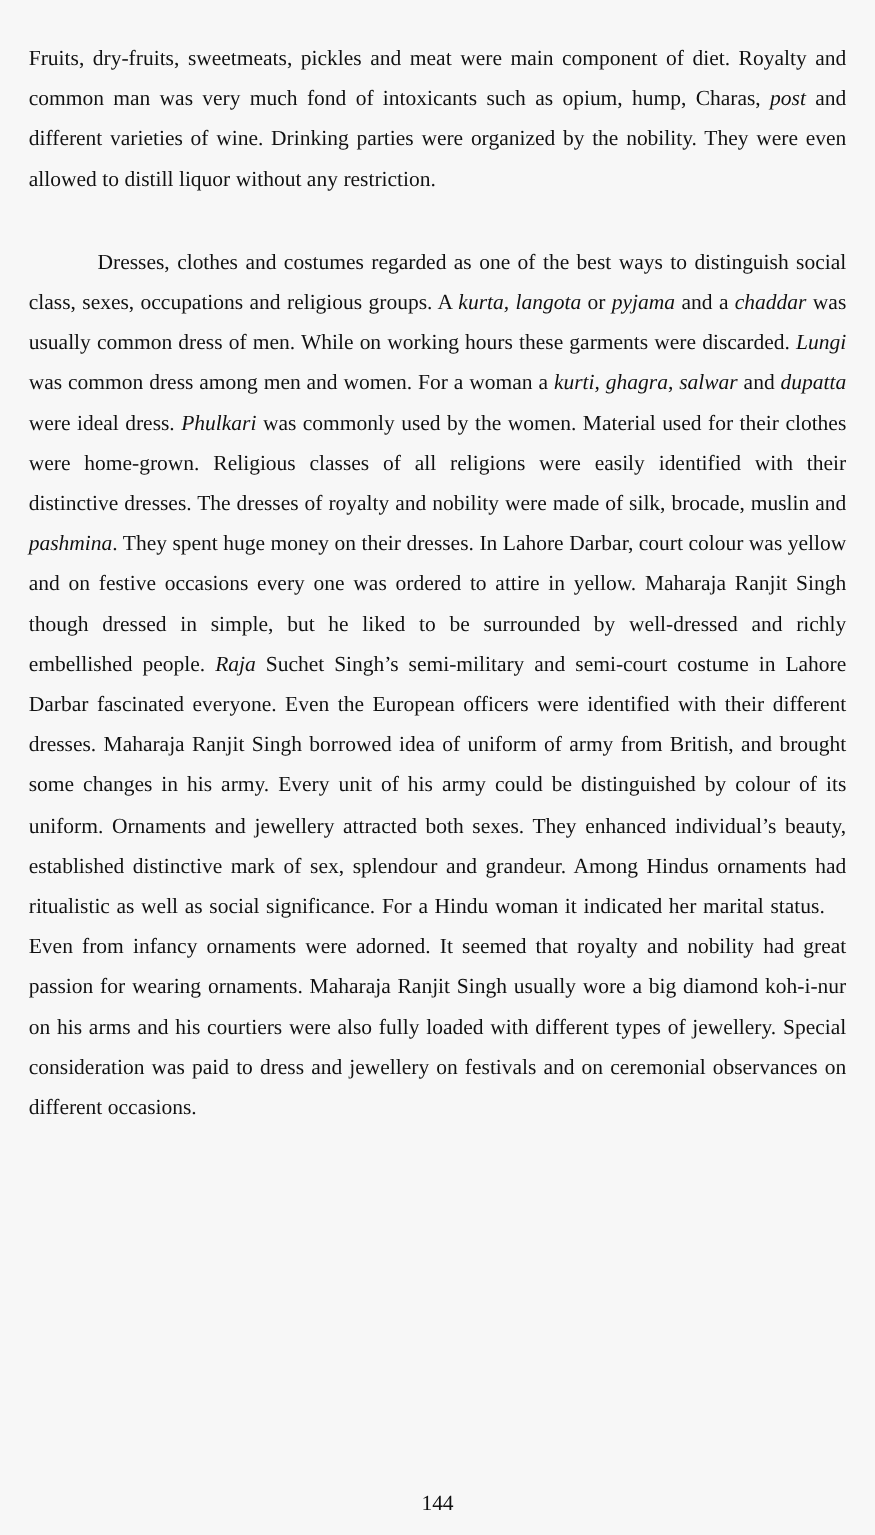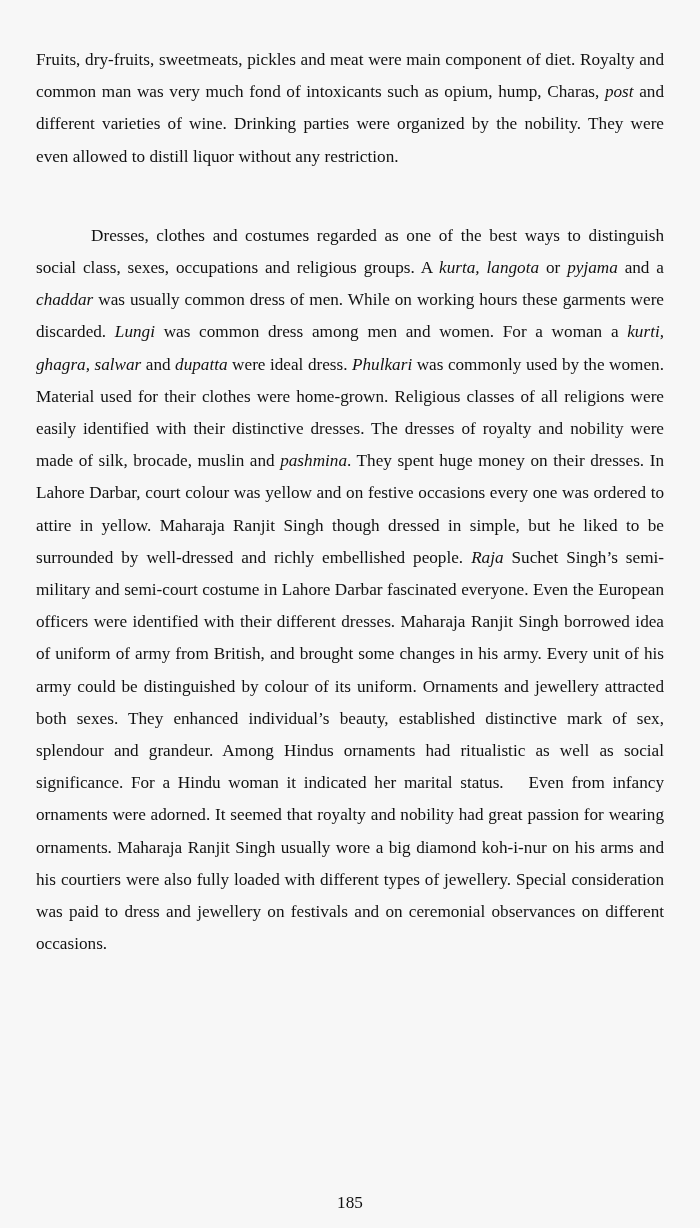--- a/index.html
+++ b/index.html
@@ -41,21 +41,21 @@
     padding-top: 14px;
     letter-spacing: 0.1px;
     text-align: left;
   }
 
   .body-text {
     font-size: 17.2px;
     line-height: 32.2px;
     text-align: justify;
     text-justify: inter-word;
-    margin: 17px;
+    margin: 4px;
     hyphens: none;
     word-spacing: 0.1px;
   }
 
   .para-first {
     padding-top: 27px;
   }
 
   .para-indent {
     text-indent: 55px;
@@ -83,15 +83,15 @@
 
   <div class="content">
 
 
     <p class="body-text para-first">Fruits, dry-fruits, sweetmeats, pickles and meat were main component of diet. Royalty and common man was very much fond of intoxicants such as opium, hump, Charas, <em class="it">post</em> and different varieties of wine. Drinking parties were organized by the nobility. They were even allowed to distill liquor without any restriction.</p>
 
     <p class="body-text para-indent">Dresses, clothes and costumes regarded as one of the best ways to distinguish social class, sexes, occupations and religious groups. A <em class="it">kurta, langota</em> or <em class="it">pyjama</em> and a <em class="it">chaddar</em> was usually common dress of men. While on working hours these garments were discarded. <em class="it">Lungi</em> was common dress among men and women. For a woman a <em class="it">kurti, ghagra, salwar</em> and <em class="it">dupatta</em> were ideal dress. <em class="it">Phulkari</em> was commonly used by the women. Material used for their clothes were home-grown. Religious classes of all religions were easily identified with their distinctive dresses. The dresses of royalty and nobility were made of silk, brocade, muslin and <em class="it">pashmina</em>. They spent huge money on their dresses. In Lahore Darbar, court colour was yellow and on festive occasions every one was ordered to attire in yellow. Maharaja Ranjit Singh though dressed in simple, but he liked to be surrounded by well-dressed and richly embellished people. <em class="it">Raja</em> Suchet Singh’s semi-military and semi-court costume in Lahore Darbar fascinated everyone. Even the European officers were identified with their different dresses. Maharaja Ranjit Singh borrowed idea of uniform of army from British, and brought some changes in his army. Every unit of his army could be distinguished by colour of its uniform. Ornaments and jewellery attracted both sexes. They enhanced individual’s beauty, established distinctive mark of sex, splendour and grandeur. Among Hindus ornaments had ritualistic as well as social significance. For a Hindu woman it indicated her marital status.  Even from infancy ornaments were adorned. It seemed that royalty and nobility had great passion for wearing ornaments. Maharaja Ranjit Singh usually wore a big diamond koh-i-nur on his arms and his courtiers were also fully loaded with different types of jewellery. Special consideration was paid to dress and jewellery on festivals and on ceremonial observances on different occasions.</p>
 
   </div>
 
-  <div class="page-number">185</div>
+  <div class="page-number">144</div>
 
 </div>
 
 </body></html>

